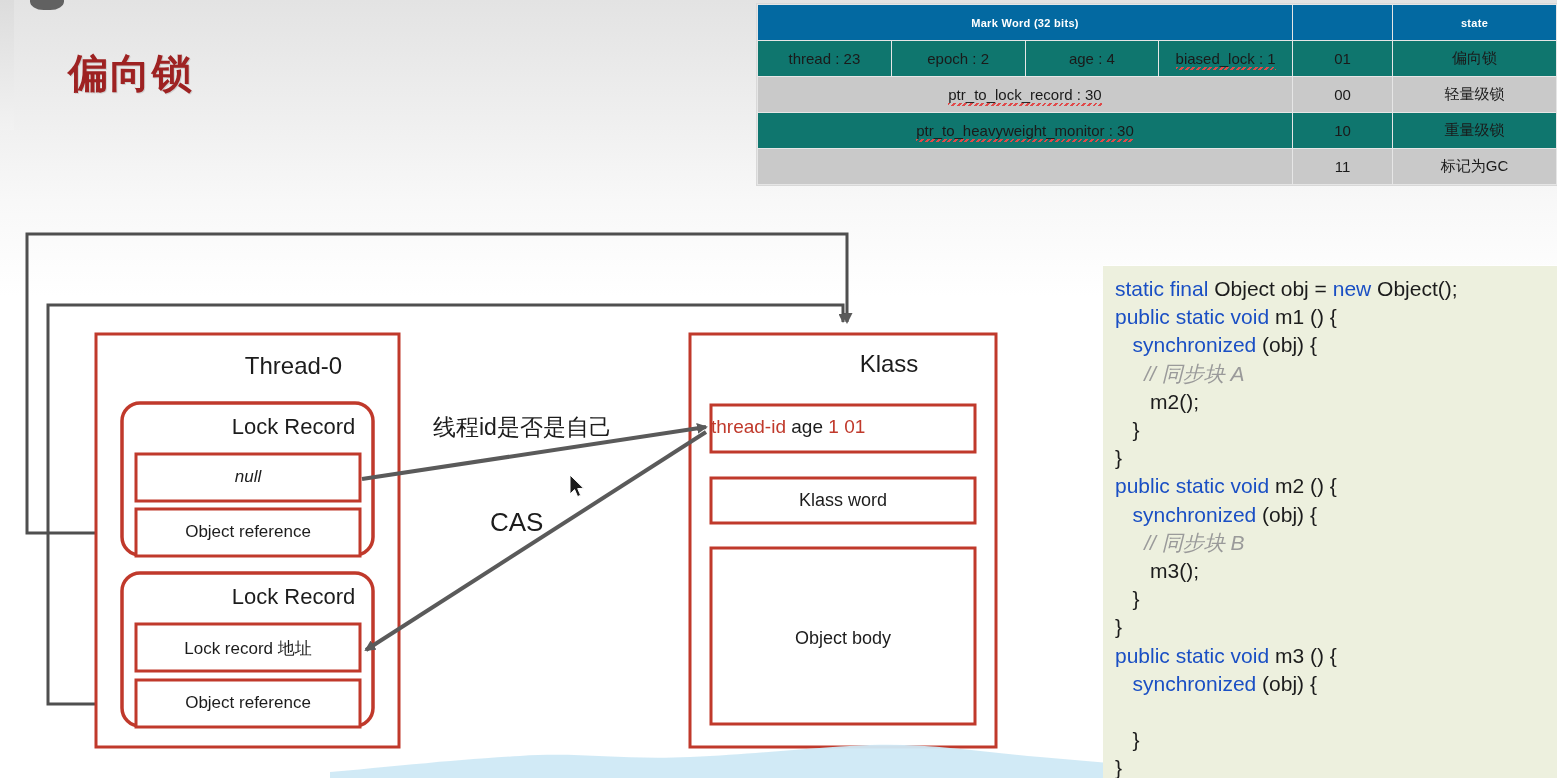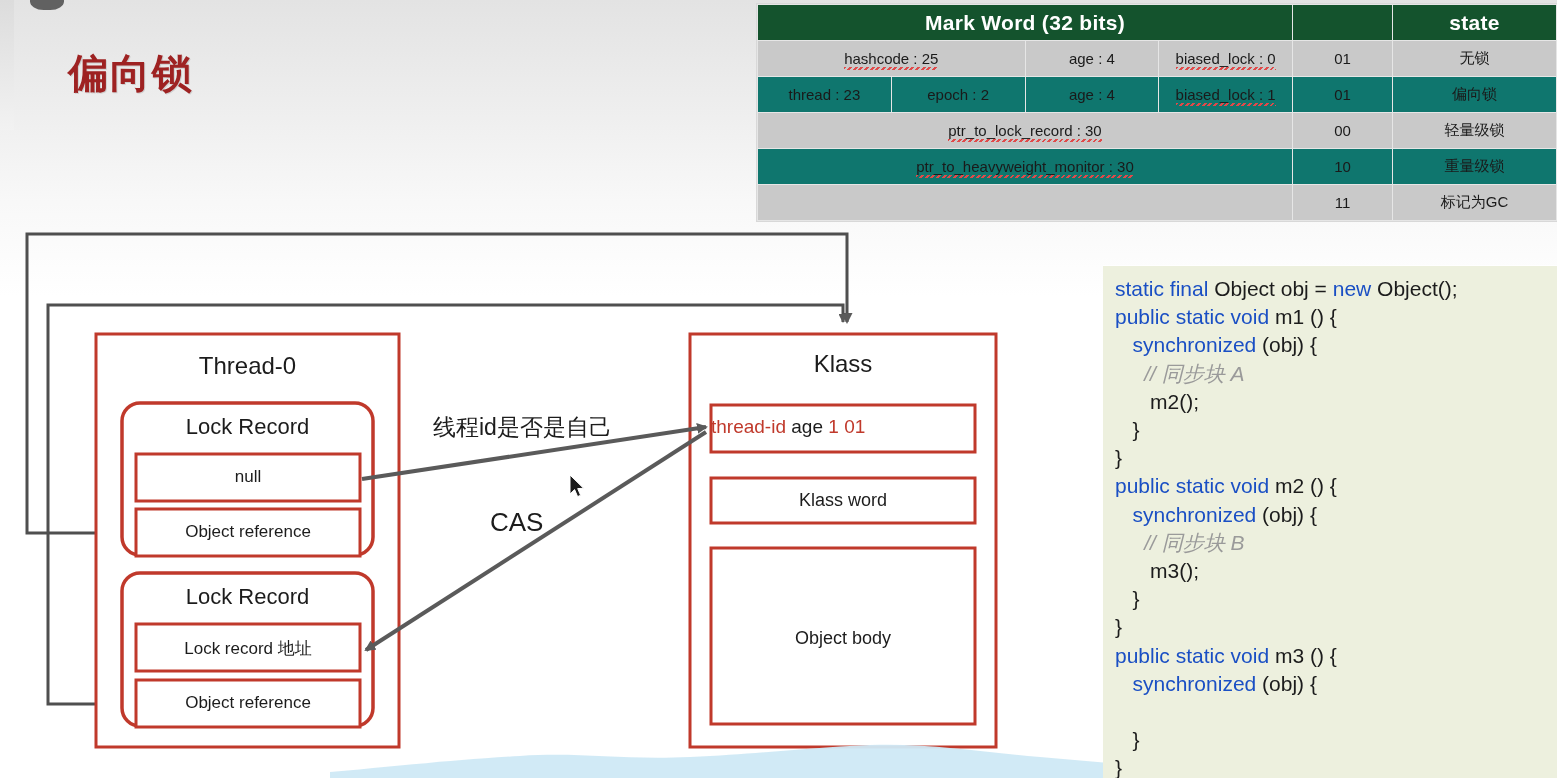--- a/index.html
+++ b/index.html
@@ -35,21 +35,21 @@
   .markword-table{
     position:absolute;left:757px;top:4px;width:800px;
     border-collapse:collapse;table-layout:fixed;
     box-shadow:0 0 0 1px #d8d8d8;
     font-size:15px;color:#1a1a1a;
   }
   .markword-table td,.markword-table th{
     border:1px solid #e6e6e6;text-align:center;padding:0;height:35px;
     vertical-align:middle;
   }
-  .mw-head{background:#14532d;color:#ffffff;font-weight:bold;font-size:21px;height:33px;
+  .mw-head{background:#0369a1;color:#ffffff;font-weight:bold;font-size:11px;height:33px;
            border:1px solid #b00505;letter-spacing:.3px;}
   .row-dark td{background:#c9c9c9;}
   .row-light td{background:#0f766e;}
   .sq{ text-decoration:none; position:relative;}
   .sq::after{
     content:"";position:absolute;left:0;right:0;bottom:-3px;height:3px;
     background-image:repeating-linear-gradient(135deg,#e04a4a 0 2px,transparent 2px 4px);
   }
   .mw-state{width:163px;}
   .mw-bits{width:99px;}
@@ -63,21 +63,21 @@
     font-size:21px;line-height:28.2px;color:#1c1c1c;
     padding:10px 0 0 12px;box-sizing:border-box;white-space:pre;
   }
   .kw{color:#1a4fc4;}
   .cmt{color:#9a9a9a;font-style:italic;}
 
   
   .svg-layer{position:absolute;left:0;top:0;width:1557px;height:778px;}
 
   .dbox-label{
-    position:absolute;font-size:24px;color:#1c1c1c;text-align:center;white-space:nowrap;
+    position:absolute;font-size:24px;color:#1c1c1c;text-align:center;white-space:nowrap;padding-left:46px;
   }
   .dbox-small{
     position:absolute;font-size:17px;color:#1c1c1c;text-align:center;white-space:nowrap;
   }
   .ann{
     position:absolute;font-size:23px;color:#1c1c1c;white-space:nowrap;
   }
   .mw-red{color:#c0392b;}
 
   .cursor{
@@ -96,27 +96,20 @@
   <div class="slide-title">偏向锁</div>
 
   <table class="markword-table">
     <tbody>
       <tr>
         <th class="mw-head" colspan="4">Mark Word (32 bits)</th>
         <th class="mw-head mw-bits"></th>
         <th class="mw-head mw-state">state</th>
       </tr>
 
-      <tr class="row-dark">
-        <td colspan="2"><span class="sq">hashcode : 25</span></td>
-        <td>age : 4</td>
-        <td><span class="sq">biased_lock : 0</span></td>
-        <td class="mw-bits">01</td>
-        <td class="mw-state">无锁</td>
-      </tr>
 
       <tr class="row-light">
         <td>thread : 23</td>
         <td>epoch : 2</td>
         <td>age : 4</td>
         <td><span class="sq">biased_lock : 1</span></td>
         <td class="mw-bits">01</td>
         <td class="mw-state">偏向锁</td>
       </tr>
 
@@ -175,21 +168,21 @@
 
     <path d="M330,778 L330,772 C400,766 450,760 520,756 C580,752 620,760 690,757
              C760,754 800,748 870,745 C930,743 980,752 1040,757
              C1090,761 1140,766 1190,770 L1190,778 Z" fill="#cfe9f5" opacity="0.95"></path>
     <path d="M1330,778 L1330,774 C1380,769 1420,772 1470,775 L1470,778 Z" fill="#cfe9f5" opacity="0.9"></path>
   </svg>
 
   <div class="dbox-label" style="left:96px;top:352px;width:303px;">Thread-0</div>
 
   <div class="dbox-label" style="left:122px;top:414px;width:251px;font-size:22px;">Lock Record</div>
-  <div class="dbox-small" style="left:136px;top:467px;width:224px;">null</div>
+  <div class="dbox-small" style="left:136px;top:467px;width:224px;font-style:italic;">null</div>
   <div class="dbox-small" style="left:136px;top:522px;width:224px;">Object reference</div>
 
   <div class="dbox-label" style="left:122px;top:584px;width:251px;font-size:22px;">Lock Record</div>
   <div class="dbox-small" style="left:136px;top:637px;width:224px;">Lock record 地址</div>
   <div class="dbox-small" style="left:136px;top:693px;width:224px;">Object reference</div>
 
   <div class="dbox-label" style="left:690px;top:350px;width:306px;">Klass</div>
 
   <div style="position:absolute;left:711px;top:416px;width:264px;text-align:left;
               box-sizing:border-box;font-size:19px;white-space:nowrap;">

